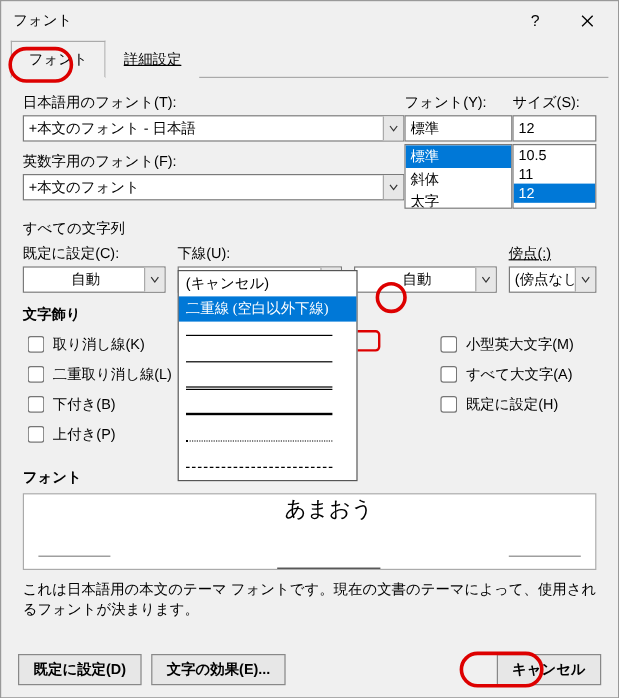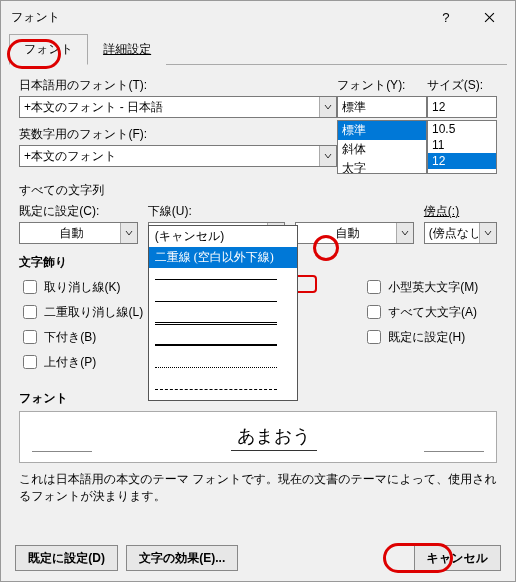--- a/index.html
+++ b/index.html
@@ -40,21 +40,21 @@
 .dropdown { position: absolute; top: 22px; left: 0; width: 150px; border: 1px solid #555; background: #fff; z-index: 10; }
 .dropdown .opt { padding: 2px 6px; border-bottom: none; }
 .dropdown .opt.sel { background: #0078d7; color: #ffffff; font-family: Liberation Serif, serif; }
 .dropdown .samp { padding: 3px 6px; height: 22px; display:flex; align-items:center; }
 .line-s { border-top: 1px solid #000; width: 90%; }
 .line-d { border-top: 3px double #000; width: 90%; }
 .line-dash { border-top: 1px dashed #000; width: 90%; }
 .line-dot { border-top: 1px dotted #000; width: 90%; }
 .line-th { border-top: 2px solid #000; width: 90%; }
 .fieldset-lbl { margin: 10px 0 4px 0; font-weight: bold; }
-.preview-box { border: 1px solid #aaa; background: #fff; height: 52px; display: flex; align-items: center; justify-content: center; margin-top: 4px; position: relative; padding-left: 32px; }
+.preview-box { border: 1px solid #aaa; background: #fff; height: 64px; display: flex; justify-content: center; margin-top: 4px; position: relative; padding-left: 32px; }
 .preview-box .txt { font-family: serif; font-size: 18px; border-bottom: 1px solid #333; padding: 0 6px 2px 6px; }
 .preview-box .bl { position: absolute; bottom: 10px; width: 60px; border-top: 1px solid #888; }
 .preview-box .bl.l { left: 12px; } .preview-box .bl.r { right: 12px; }
 .note { margin: 8px 0; line-height: 1.4; }
 .footer { position: absolute; bottom: 10px; left: 0; right: 0; padding: 0 14px; display: flex; gap: 8px; font-weight: bold; }
 .footer .sp { flex: 1; }
 .btn2 { height: 26px; padding: 0 12px; background: #e7e7e7; border: 1px solid #888; cursor: pointer; display: flex; align-items: center; justify-content: center; min-width: 72px; }
 .circle-red { border: 3px solid #d00; border-radius: 50%; position: absolute; pointer-events: none; }
 .circle-tab { left: 6px; top: 38px; width: 54px; height: 30px; border-radius: 16px; }
 .circle-arrow { left: 312px; top: 234px; width: 26px; height: 26px; }

